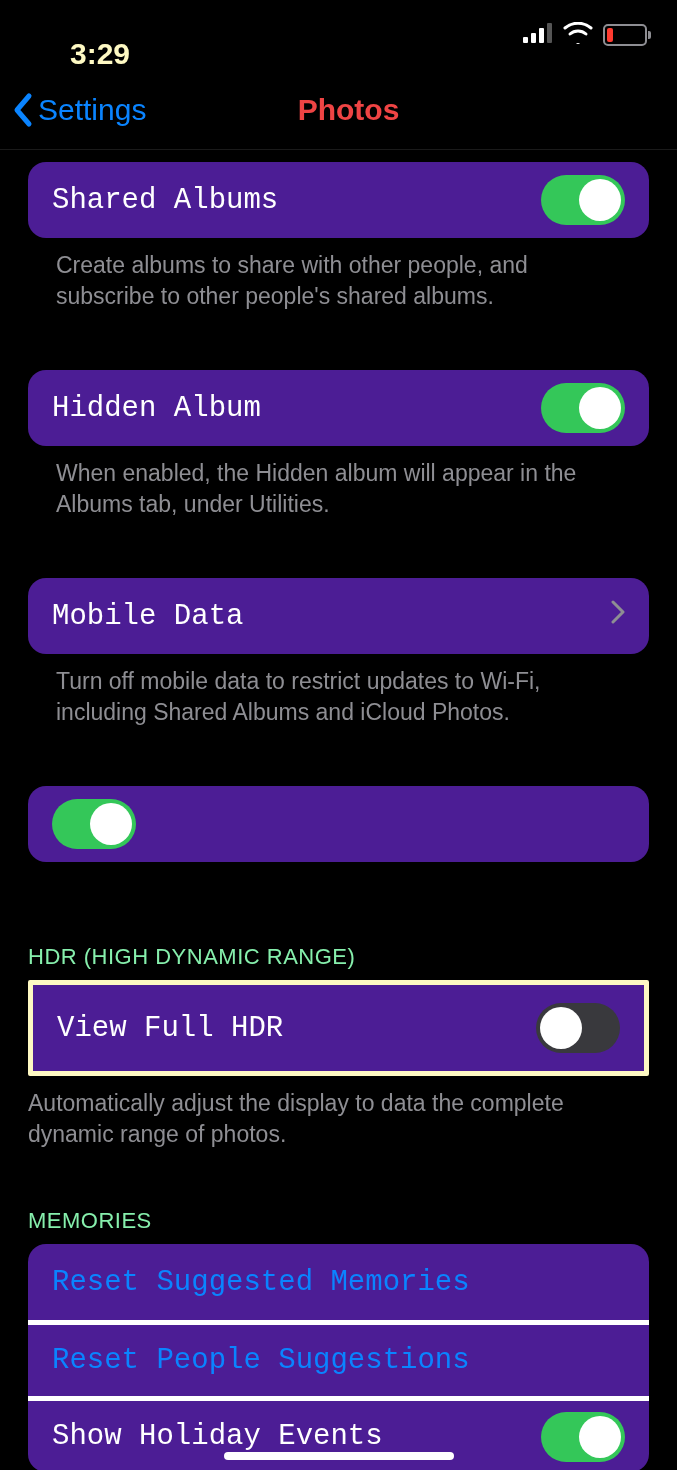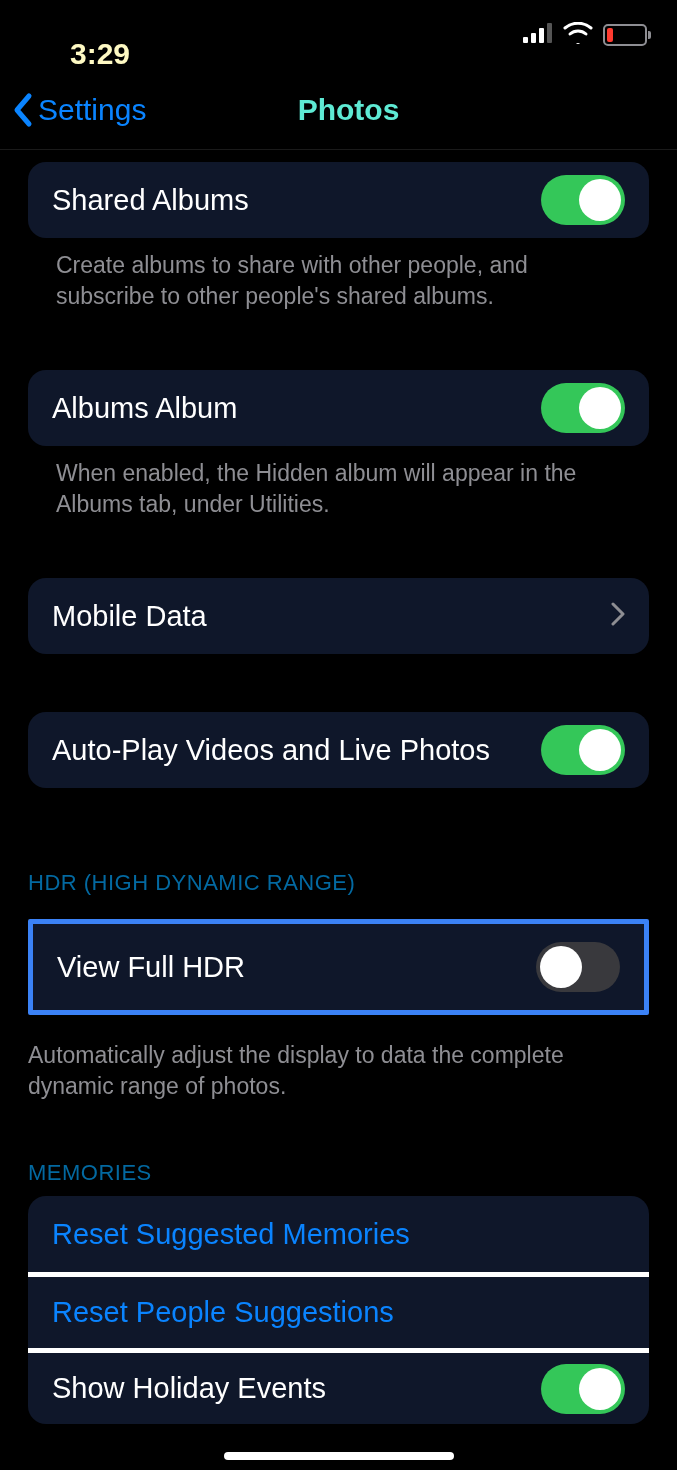--- a/index.html
+++ b/index.html
@@ -48,34 +48,35 @@
     padding-left: 12px;
     text-align: right;
   }
   .nav-back-label { font-weight: 400; }
   .nav-title {
     position: absolute;
     left: 0; right: 0;
     text-align: center;
     font-size: 30px;
     font-weight: 600;
-    color: #5eead4;
+    color: #ef4444;
     pointer-events: none;
     padding-left: 20px;
   }
 
   .scroller { padding-bottom: 30px; }
 
   .group { margin: 0 28px 24px; }
   .group-first { margin-top: 12px; }
 
   .cell-block {
-    background: #0f172a;
+    background: #4c1d95;
     border-radius: 18px;
     overflow: hidden;
+    font-family: Liberation Mono, monospace;
   }
   .cell {
     min-height: 76px;
     display: flex;
     align-items: center;
     justify-content: space-between;
     padding: 0 24px;
     font-size: 29px;
     color: #fff;
   }
@@ -83,21 +84,21 @@
   .cell-link { color: #0a84ff; }
   .cell-label { flex: 1; }
 
   .footer {
     color: #8e8e93;
     font-size: 23px;
     line-height: 1.35;
     padding: 12px 28px 0;
   }
   .section-header {
-    color: #0369a1;
+    color: #86efac;
     font-size: 22px;
     letter-spacing: 0.5px;
     padding: 0 28px 10px;
     text-transform: uppercase;
   }
 
   
   .toggle {
     width: 84px;
     height: 50px;
@@ -113,23 +114,23 @@
     width: 42px; height: 42px;
     border-radius: 50%;
     background: #fff;
   }
   .toggle.on .knob  { right: 4px; }
   .toggle.off .knob { left: 4px; }
 
   .chevron-right { color: #8e8e93; flex-shrink: 0; }
 
   .highlight-box {
-    border: 5px solid #3b82f6;
+    border: 5px solid #fef9c3;
     border-radius: 2px;
-    margin: 13px 28px;
+    margin: 0 28px;
   }
   .highlight-box .cell-block { border-radius: 0; }
 
   .section-gap { height: 58px; }
 
   .home-indicator {
     position: absolute;
     bottom: 10px;
     left: 50%;
     transform: translateX(-50%);
@@ -211,21 +212,21 @@
       </div>
     </div>
     <div class="footer">Create albums to share with other people, and subscribe to other people's shared albums.</div>
   </div>
 
   <div style="height:34px"></div>
 
   <div class="group">
     <div class="cell-block">
       <div class="cell">
-        <span class="cell-label">Albums Album</span>
+        <span class="cell-label">Hidden Album</span>
         <span class="toggle on">
             <span class="knob"></span>
           </span>
       </div>
     </div>
     <div class="footer">When enabled, the Hidden album will appear in the Albums tab, under Utilities.</div>
   </div>
 
   <div style="height:34px"></div>
 
@@ -233,28 +234,28 @@
     <div class="cell-block">
       <div class="cell">
         <span class="cell-label">Mobile Data</span>
         <span class="chevron-right">
           <svg width="14" height="24" viewBox="0 0 14 24">
               <polyline points="2,2 12,12 2,22" fill="none" stroke="#8e8e93" stroke-width="3" stroke-linecap="round" stroke-linejoin="round"></polyline>
             </svg>
         </span>
       </div>
     </div>
+    <div class="footer">Turn off mobile data to restrict updates to Wi-Fi, including Shared Albums and iCloud Photos.</div>
   </div>
 
   <div style="height:34px"></div>
 
   <div class="group">
     <div class="cell-block">
       <div class="cell">
-        <span class="cell-label">Auto-Play Videos and Live Photos</span>
         <span class="toggle on">
             <span class="knob"></span>
           </span>
       </div>
     </div>
   </div>
 
   <div class="section-gap"></div>
 
   <div class="section-header">HDR (HIGH DYNAMIC RANGE)</div>

